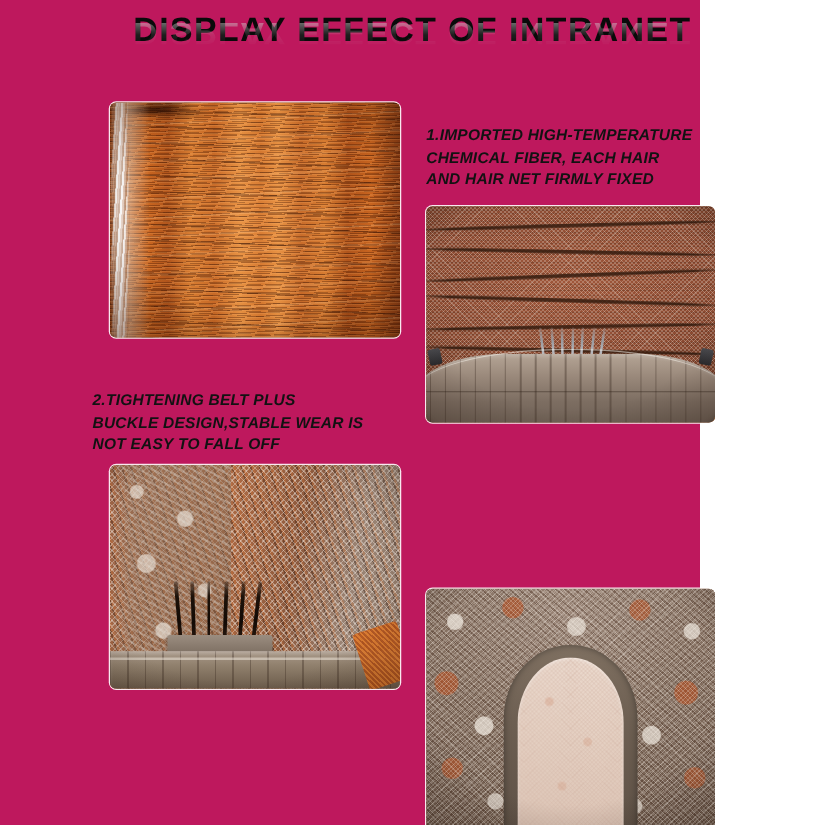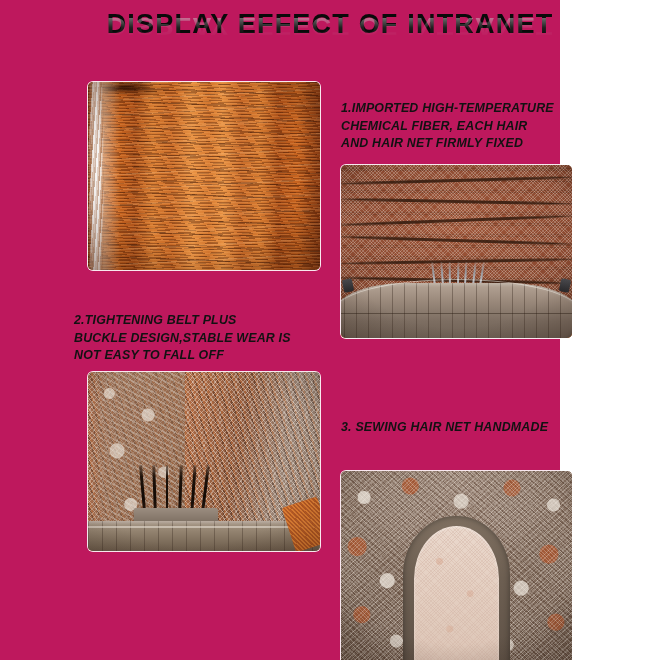--- a/index.html
+++ b/index.html
@@ -469,21 +469,20 @@
       <div class="tine"></div>
       <div class="tine"></div>
     </div>
     <div class="comb-plate"></div>
     <div class="band"></div>
     <div class="band-seam"></div>
     <div class="hair-corner"></div>
     <div class="layer vignette"></div>
   </div>
 
-  <div class="caption" id="caption-3">3. SEWING HAIR NET HANDMADE</div>
 
   <div class="photo" id="photo-4">
     <div class="layer base"></div>
     <div class="layer rose-lace"></div>
     <div class="layer lace-mesh"></div>
     <div class="arch-outer"></div>
     <div class="arch-inner"></div>
     <div class="layer vignette"></div>
   </div>
 

